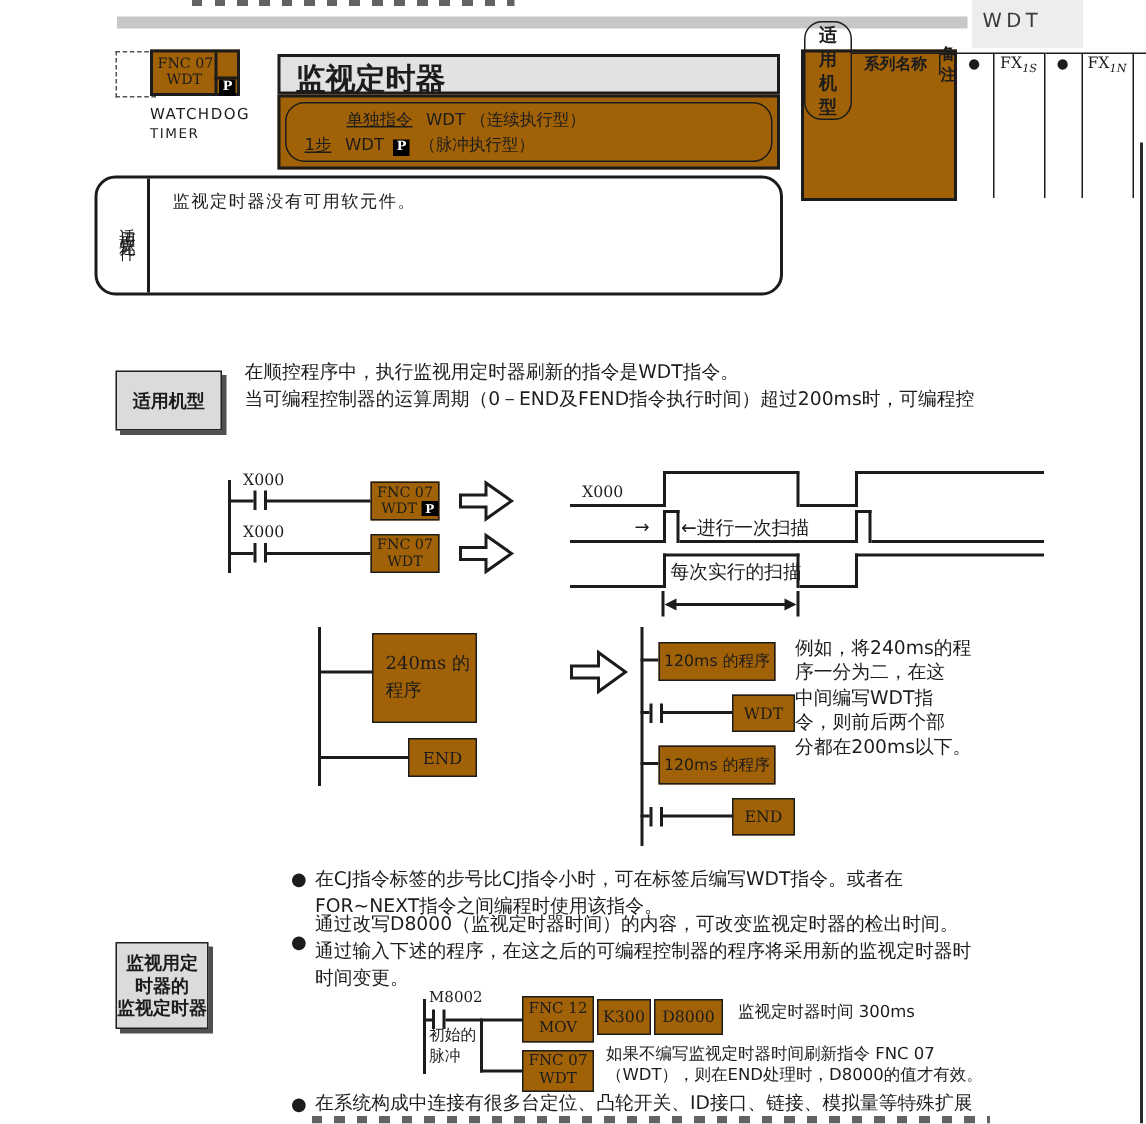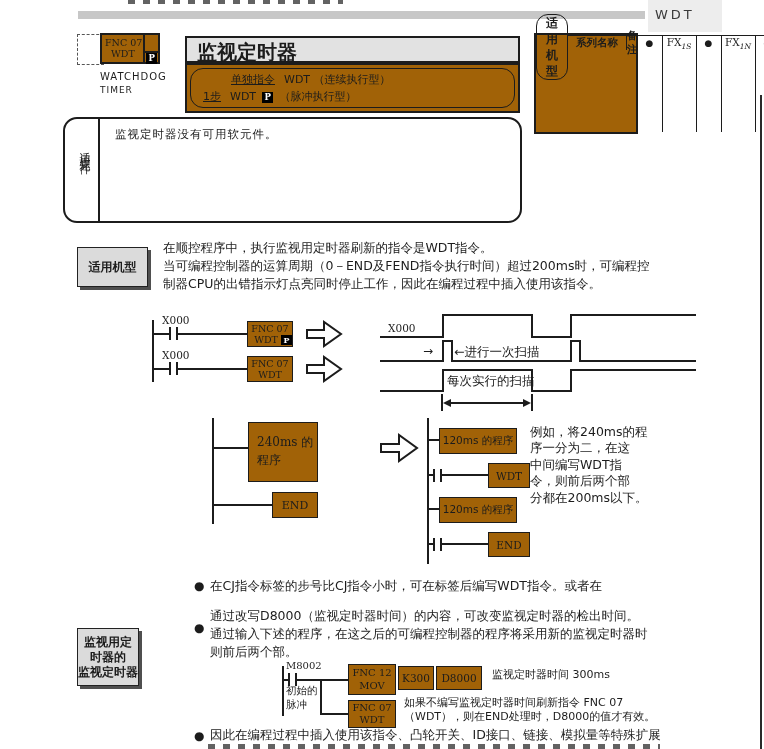--- a/index.html
+++ b/index.html
@@ -82,33 +82,32 @@
     <span class="serif" style="width:33px;text-align:center;font-size:10.5px;border-right:1px solid #1c1c1c;align-self:stretch;line-height:13px;"><span>FX</span><sub>2N</sub></span>
     <span style="flex:1;"></span>
   </div>
   <div class="cellrow" style="flex:1;">
     <span style="width:24px;text-align:center;font-size:9px;border-right:1px solid #1c1c1c;align-self:stretch;line-height:14px;">●</span>
     <span class="serif" style="width:33px;text-align:center;font-size:10.5px;border-right:1px solid #1c1c1c;align-self:stretch;line-height:13px;"><span>FX</span><sub>2NC</sub></span>
     <span style="flex:1;"></span>
   </div>
 </div>
 
-<div style="position:absolute;left:63px;top:117px;width:459px;height:106px;border:2px solid #1c1c1c;border-radius:14px;box-sizing:border-box;">
+<div style="position:absolute;left:63px;top:117px;width:459px;height:80px;border:2px solid #1c1c1c;border-radius:14px;box-sizing:border-box;">
   <div class="ln" style="left:33px;top:0;width:1.5px;height:100%;"></div>
   <div style="position:absolute;left:8px;top:24px;width:18px;writing-mode:vertical-rl;font-size:11px;letter-spacing:3px;">适用软元件</div>
   <div class="t" style="left:50px;top:8px;font-size:11.5px;letter-spacing:1px;">监视定时器没有可用软元件。</div>
 </div>
 
 <div class="shadowbox" style="left:77px;top:247px;width:71px;height:40px;font-size:12px;">
   <span>适用机型</span>
 </div>
 <div style="position:absolute;left:163px;top:239px;font-size:12.5px;">
   <div style="line-height:18px;white-space:nowrap;">在顺控程序中，执行监视用定时器刷新的指令是WDT指令。</div>
   <div style="line-height:18px;white-space:nowrap;">当可编程控制器的运算周期（0－END及FEND指令执行时间）超过200ms时，可编程控</div>
-  <div style="line-height:18px;white-space:nowrap;">制器CPU的出错指示灯点亮同时停止工作，因此在编程过程中插入使用该指令。</div>
 </div>
 
 <div class="ln" style="left:152px;top:320px;width:2px;height:62px;"></div>
 <div class="ln" style="left:152px;top:333px;width:95px;height:2px;"></div>
 <div class="t serif" style="left:162px;top:314px;font-size:10.5px;">X000</div>
 <div class="contact" style="left:169px;top:327px;"></div>
 <div class="box" style="left:247px;top:321px;width:46px;height:26px;text-align:center;">
   <div class="serif" style="font-size:9.5px;line-height:11px;margin-top:1px;">FNC 07</div>
   <div class="serif" style="font-size:9.5px;line-height:11px;text-align:right;"><span>WDT</span> <span class="pbadge" style="font-size:8px;line-height:10px;">P</span></div>
 </div>
@@ -202,27 +201,28 @@
   <div style="line-height:16.4px;white-space:nowrap;">例如，将240ms的程</div>
   <div style="line-height:16.4px;white-space:nowrap;">序一分为二，在这</div>
   <div style="line-height:16.4px;white-space:nowrap;">中间编写WDT指</div>
   <div style="line-height:16.4px;white-space:nowrap;">令，则前后两个部</div>
   <div style="line-height:16.4px;white-space:nowrap;">分都在200ms以下。</div>
 </div>
 
 <div class="t" style="left:194px;top:579px;font-size:12px;">●</div>
 <div style="position:absolute;left:210px;top:577px;font-size:12.5px;">
   <div style="line-height:18px;white-space:nowrap;">在CJ指令标签的步号比CJ指令小时，可在标签后编写WDT指令。或者在</div>
+  <div style="line-height:18px;white-space:nowrap;">FOR~NEXT指令之间编程时使用该指令。</div>
 </div>
 
 <div class="t" style="left:194px;top:621px;font-size:12px;">●</div>
 <div style="position:absolute;left:210px;top:607px;font-size:12.5px;">
   <div style="line-height:18px;white-space:nowrap;">通过改写D8000（监视定时器时间）的内容，可改变监视定时器的检出时间。</div>
   <div style="line-height:18px;white-space:nowrap;">通过输入下述的程序，在这之后的可编程控制器的程序将采用新的监视定时器时</div>
-  <div style="line-height:18px;white-space:nowrap;">则前后两个部。</div>
+  <div style="line-height:18px;white-space:nowrap;">时间变更。</div>
 </div>
 
 <div class="shadowbox" style="left:77px;top:628px;width:62px;height:58px;font-size:12px;">
   <div>
     <div style="line-height:15px;">监视用定</div>
     <div style="line-height:15px;">时器的</div>
     <div style="line-height:15px;">监视定时器</div>
   </div>
 </div>
 
@@ -250,14 +250,14 @@
 <div class="box" style="left:348px;top:700px;width:48px;height:28px;text-align:center;">
   <div class="serif" style="font-size:10px;line-height:12px;margin-top:1px;">FNC 07</div>
   <div class="serif" style="font-size:10px;line-height:12px;">WDT</div>
 </div>
 <div style="position:absolute;left:404px;top:696px;font-size:11px;">
   <div style="line-height:14px;white-space:nowrap;">如果不编写监视定时器时间刷新指令 FNC 07</div>
   <div style="line-height:14px;white-space:nowrap;">（WDT），则在END处理时，D8000的值才有效。</div>
 </div>
 
 <div class="t" style="left:194px;top:729px;font-size:12px;">●</div>
-<div class="t" style="left:210px;top:727px;font-size:12.5px;">因此在编程过程中插入使用该指令、凸轮开关、ID接口、链接、模拟量等特殊扩展</div>
+<div class="t" style="left:210px;top:727px;font-size:12.5px;">在系统构成中连接有很多台定位、凸轮开关、ID接口、链接、模拟量等特殊扩展</div>
 <div class="remnant" style="left:208px;top:744px;width:452px;height:5px;"></div>
 
 </body></html>

